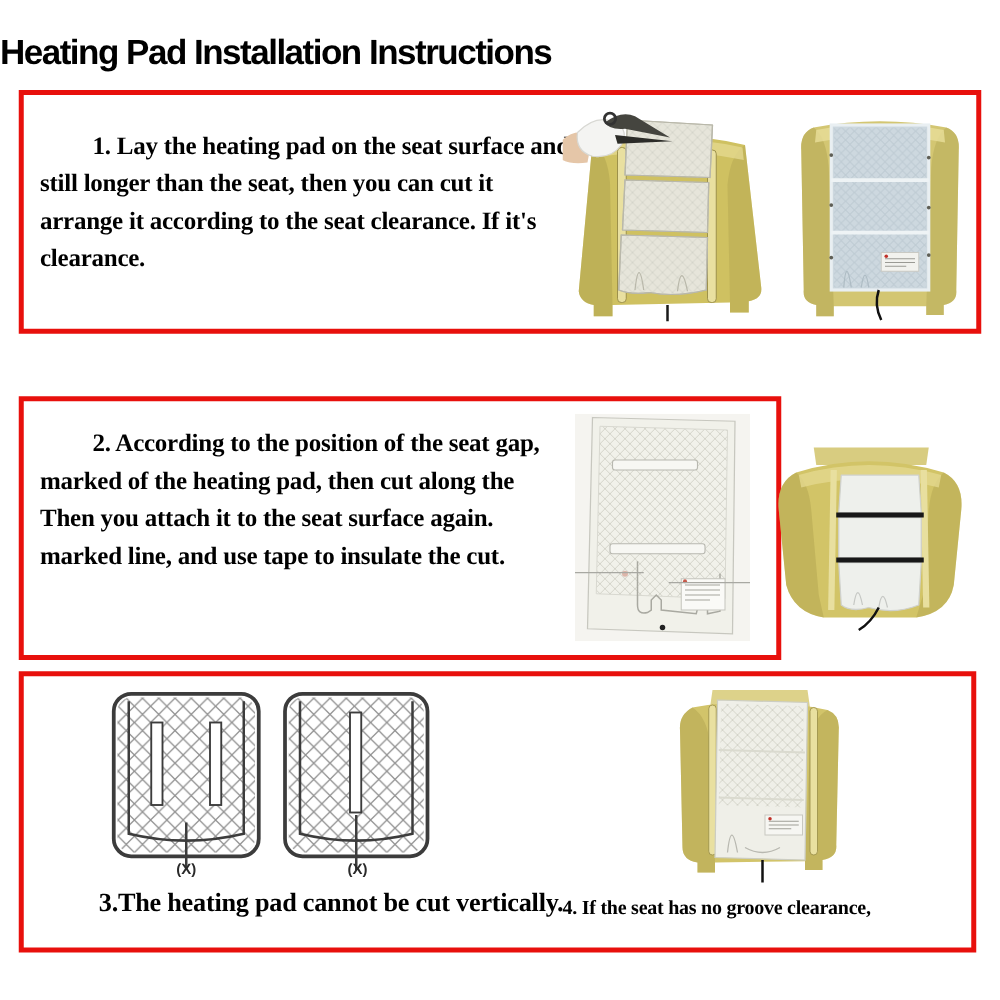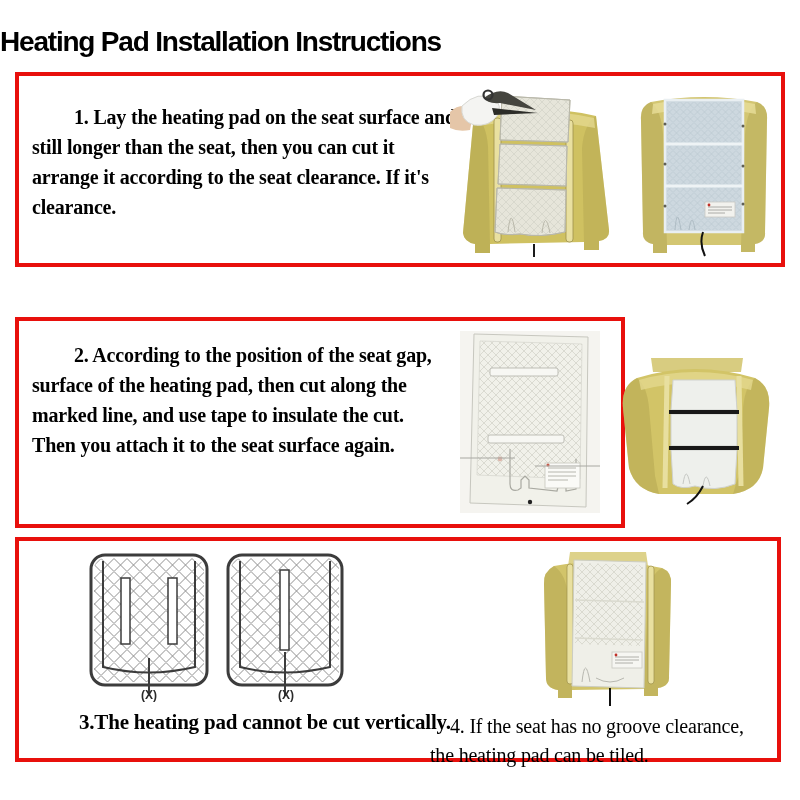--- a/index.html
+++ b/index.html
@@ -37,21 +37,21 @@
   }
   #markL { left:110px; }
   #markR { left:247px; }
 
   .caption3 {
     position:absolute; left:16px; top:169px;
     font-size:21px; font-weight:bold; letter-spacing:-0.2px; white-space:nowrap;margin-left:44px;
   }
   .caption4 {
     position:absolute; left:411px; top:171px; width:370px;
-    font-size:20px; font-weight:normal; line-height:29px; letter-spacing:-0.2px;
+    font-size:16px; font-weight:bold; line-height:29px; letter-spacing:-0.2px;
   }
   .caption4 .line { white-space:nowrap; }
   .caption4 .line:first-child { text-indent:20px; }
 </style>
 </head>
 <body>
 
 <svg width="0" height="0" style="position:absolute" aria-hidden="true">
   <defs>
     <pattern id="meshDark" width="13" height="13" patternUnits="userSpaceOnUse">
@@ -124,23 +124,23 @@
       <path d="M77,123 h24 M77,126 h24 M77,129 h17" stroke="#9a9a94" stroke-width="0.8"></path>
       <circle cx="78" cy="121" r="1.4" fill="#c03028"></circle>
     </g>
     <path d="M72,148 Q68,160 74,172" stroke="#111" stroke-width="2" fill="none"></path>
   </svg>
 </div>
 
 <div id="panel2" class="panel">
   <div class="step-text">
     <div class="line">2. According to the position of the seat gap,</div>
-    <div class="line">surface of the heating pad, then cut along the</div>
+    <div class="line">marked of the heating pad, then cut along the</div>
+    <div class="line">Then you attach it to the seat surface again.</div>
     <div class="line">marked line, and use tape to insulate the cut.</div>
-    <div class="line">Then you attach it to the seat surface again.</div>
   </div>
 
   <svg id="figC" class="fig" viewBox="0 0 140 182">
     <rect x="0" y="0" width="140" height="182" fill="#f5f4f0"></rect>
     <path d="M14,3 L128,6 L126,176 L10,172 Z" fill="#f1f1ea" stroke="#c7c7bf" stroke-width="1"></path>
     <path d="M20,10 L122,13 L120,148 L17,144 Z" fill="url(#meshLight)" stroke="#d8d8d0" stroke-width="0.8"></path>
     <rect x="30" y="37" width="68" height="8" rx="2" fill="#f7f7f3" stroke="#b8b8b0" stroke-width="0.9"></rect>
     <rect x="28" y="104" width="76" height="8" rx="2" fill="#f7f7f3" stroke="#b8b8b0" stroke-width="0.9"></rect>
     <path d="M50,118 L50,153 Q50,161 58,159 L61,157 L61,149 L65,145 L69,149 L69,157 L97,160 L99,152 L103,148 L106,152 L106,160 L116,158 L116,128" fill="none" stroke="#a9a9a1" stroke-width="1.2"></path>
     <rect x="85" y="132" width="35" height="25" fill="#fafaf7" stroke="#c5c5bd" stroke-width="0.8"></rect>
@@ -210,15 +210,14 @@
       <path d="M85,109 h24 M85,112 h24 M85,115 h18" stroke="#9f9f97" stroke-width="0.8"></path>
       <circle cx="86" cy="107" r="1.4" fill="#c03028"></circle>
     </g>
     <path d="M80,140 L80,158" stroke="#111" stroke-width="2"></path>
   </svg>
 
   <div class="caption3">3.The heating pad cannot be cut vertically.</div>
 
   <div class="caption4">
     <div class="line">4. If the seat has no groove clearance,</div>
-    <div class="line">the heating pad can be tiled.</div>
   </div>
 </div>
 
 </body></html>

